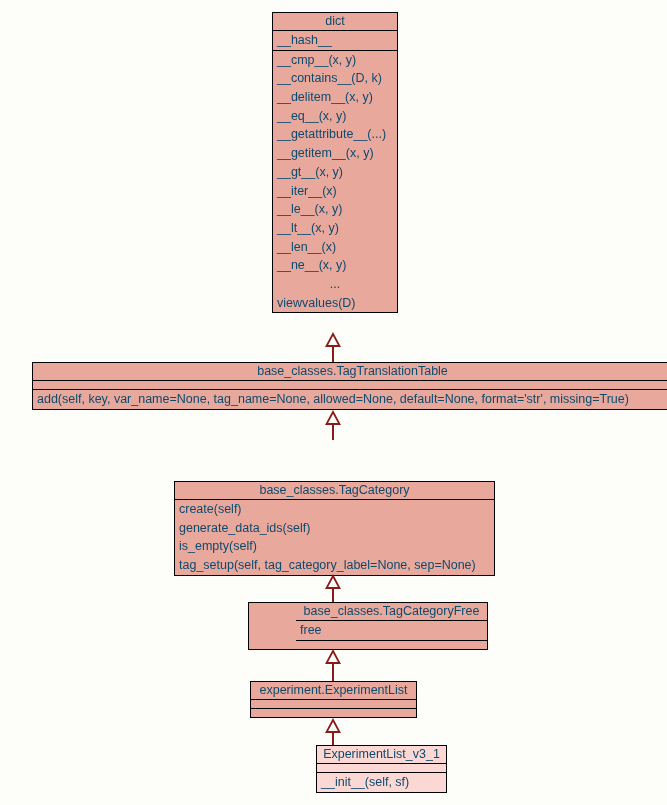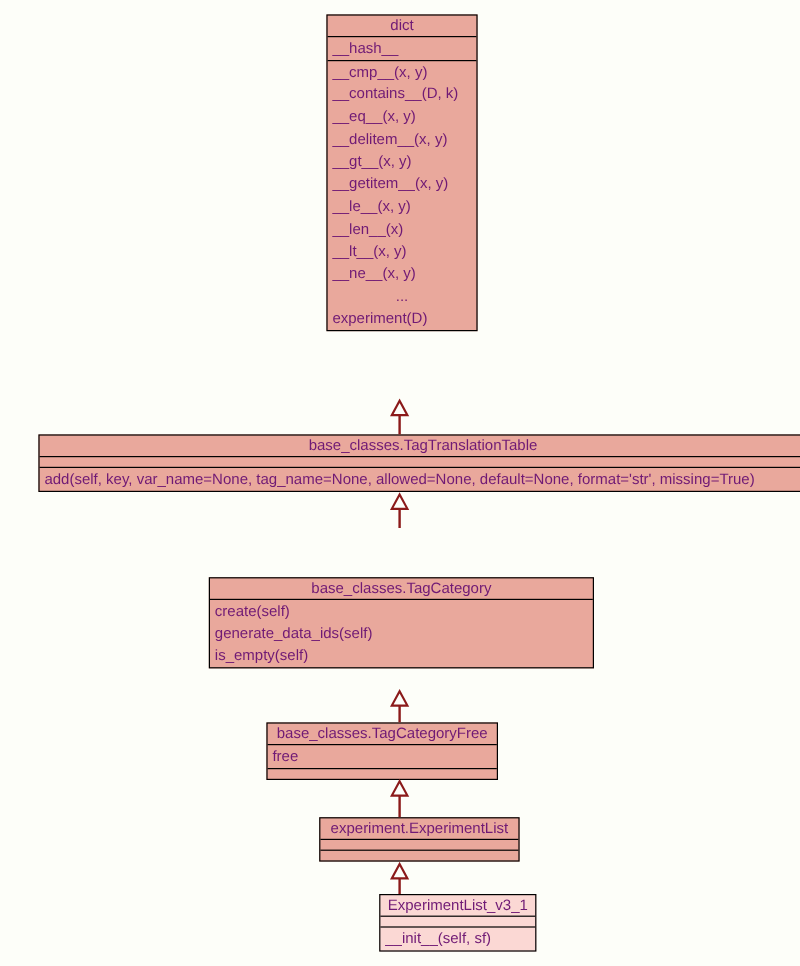--- a/index.html
+++ b/index.html
@@ -9,21 +9,21 @@
     font-family: "Liberation Sans", sans-serif;
     position:relative;
   }
   #canvas { position:absolute; left:0; top:0; width:667px; height:805px; }
 
   .class-box {
     position:absolute;
     background: var(--fill, #e9a89c);
     border:1px solid var(--border, #000);
     font-size:12.5px;
-    color:#701a75;
+    color:#0c4a6e;
     box-sizing:content-box;
   }
   .class-box.highlight { background: var(--hl, #fbd8d4); }
 
   .class-title {
     text-align:center;
     line-height:17px;
     height:17px;
     border-bottom:1px solid var(--border, #000);
     white-space:nowrap;
@@ -55,59 +55,62 @@
 <div id="canvas">
 
   <div class="class-box" style="left:272px; top:12px; width:124px;">
     <div class="class-title">dict</div>
     <div class="class-attrs">
         <div class="member">__hash__</div>
       </div>
     <div class="class-methods">
         <div class="member">__cmp__(x, y)</div>
         <div class="member">__contains__(D, k)</div>
+        <div class="member">__delitem__(x, y)</div>
         <div class="member">__eq__(x, y)</div>
-        <div class="member">__delitem__(x, y)</div>
+        <div class="member">__getattribute__(...)</div>
+        <div class="member">__getitem__(x, y)</div>
         <div class="member">__gt__(x, y)</div>
-        <div class="member">__getitem__(x, y)</div>
+        <div class="member">__iter__(x)</div>
         <div class="member">__le__(x, y)</div>
+        <div class="member">__lt__(x, y)</div>
         <div class="member">__len__(x)</div>
-        <div class="member">__lt__(x, y)</div>
         <div class="member">__ne__(x, y)</div>
         <div class="member center">...</div>
-        <div class="member">experiment(D)</div>
+        <div class="member">viewvalues(D)</div>
       </div>
   </div>
 
   <div class="class-box" style="left:32px; top:362px; width:639px;">
     <div class="class-title">base_classes.TagTranslationTable</div>
     <div class="class-attrs"></div>
     <div class="class-methods">
         <div class="member">add(self, key, var_name=None, tag_name=None, allowed=None, default=None, format='str', missing=True)</div>
       </div>
   </div>
 
   <div class="class-box" style="left:174px; top:440px; width:319px;margin-top:41px;">
     <div class="class-title">base_classes.TagCategory</div>
     <div class="class-methods">
         <div class="member">create(self)</div>
         <div class="member">generate_data_ids(self)</div>
         <div class="member">is_empty(self)</div>
+        <div class="member">tag_setup(self, tag_category_label=None, sep=None)</div>
       </div>
   </div>
 
-  <div class="class-box" style="left:222px; top:602px; width:191px;">
+  <div class="class-box" style="left:248px; top:602px; width:191px;padding-left:47px;">
     <div class="class-title">base_classes.TagCategoryFree</div>
     <div class="class-attrs">
         <div class="member">free</div>
       </div>
     <div class="class-methods"></div>
   </div>
 
-  <div class="class-box" style="left:250px; top:681px; width:165px;margin-left:16px;">
+  <div class="class-box" style="left:250px; top:681px; width:165px;">
     <div class="class-title">experiment.ExperimentList</div>
     <div class="class-attrs"></div>
     <div class="class-methods"></div>
   </div>
 
   <div class="class-box highlight" style="left:268px; top:745px; width:129px;margin-left:48px;">
     <div class="class-title">ExperimentList_v3_1</div>
     <div class="class-attrs"></div>
     <div class="class-methods">
         <div class="member">__init__(self, sf)</div>

